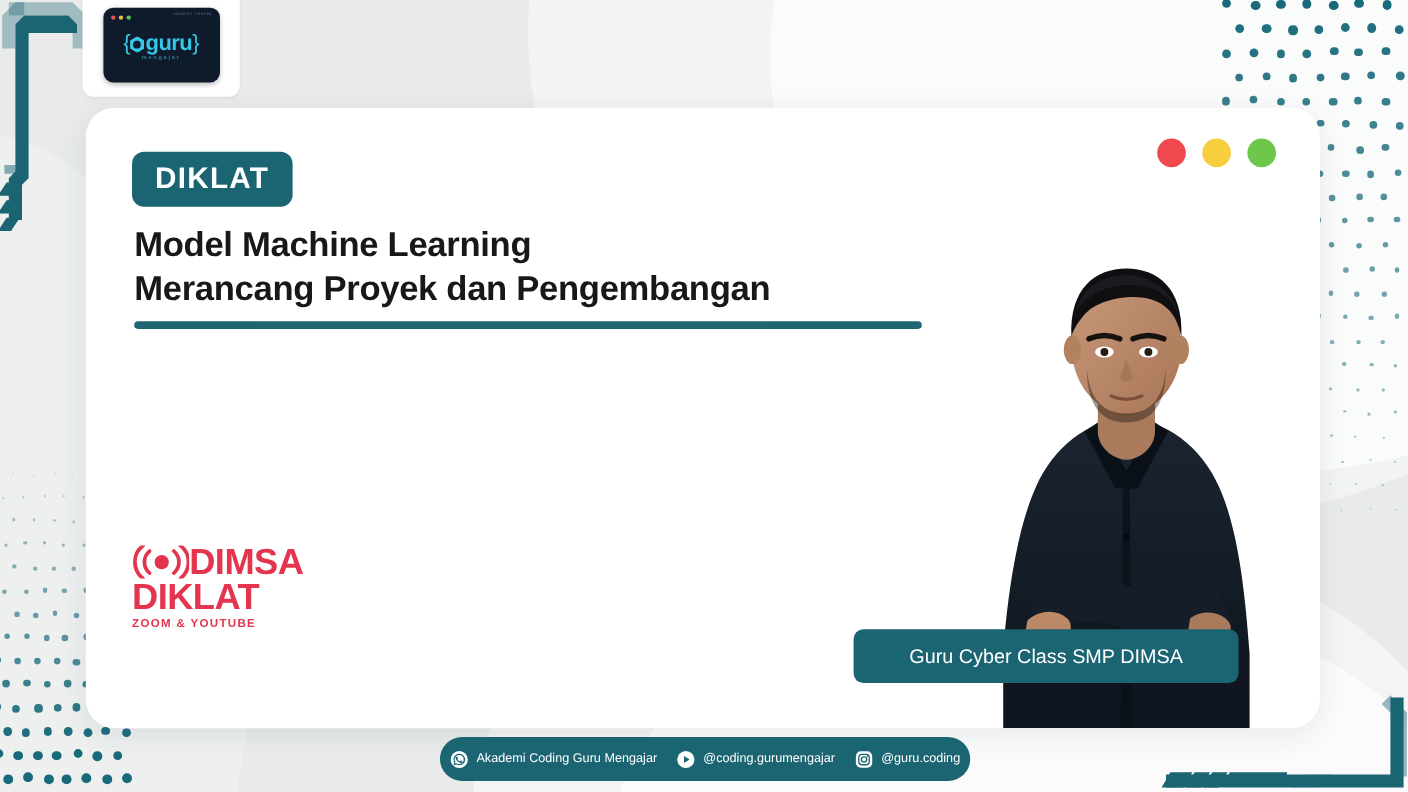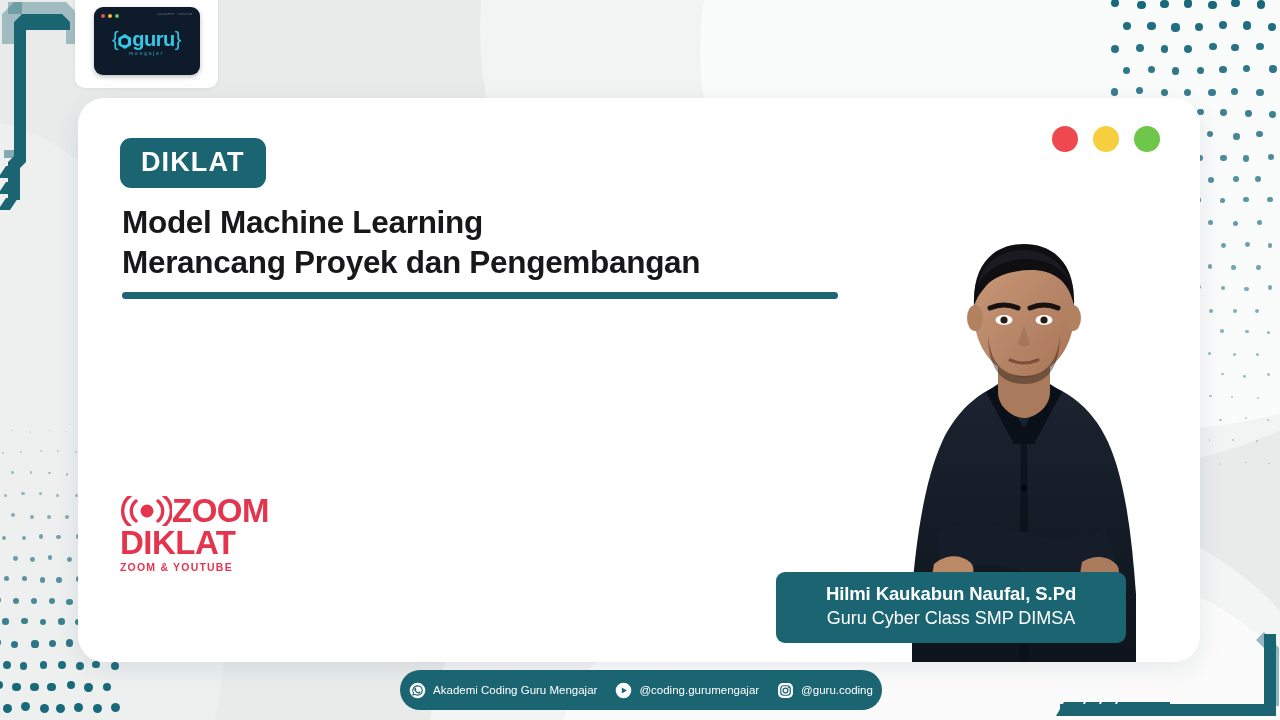--- a/index.html
+++ b/index.html
@@ -445,21 +445,21 @@
       <div class="ll-row">
         <div class="ll-wave">
           <svg width="52" height="30" viewBox="0 0 52 30">
             <circle cx="27" cy="15" r="6.5" fill="#e4354f"></circle>
             <path d="M38 5 A13 13 0 0 1 38 25" stroke="#e4354f" stroke-width="3.4" fill="none" stroke-linecap="round"></path>
             <path d="M44 0 A19 19 0 0 1 44 30" stroke="#e4354f" stroke-width="3.4" fill="none" stroke-linecap="round"></path>
             <path d="M16 5 A13 13 0 0 0 16 25" stroke="#e4354f" stroke-width="3.4" fill="none" stroke-linecap="round"></path>
             <path d="M10 0 A19 19 0 0 0 10 30" stroke="#e4354f" stroke-width="3.4" fill="none" stroke-linecap="round"></path>
           </svg>
         </div>
-        <div class="ll-live">ZOOM</div>
+        <div class="ll-live">DIMSA</div>
       </div>
       <div class="ll-diklat">DIKLAT</div>
       <div class="ll-sub">ZOOM &amp; YOUTUBE</div>
     </div>
 
     <svg id="photo" viewBox="0 0 372 430">
       <defs>
         <linearGradient id="shirt" x1="0" y1="0" x2="0" y2="1">
           <stop offset="0" stop-color="#1b2430"></stop>
             <stop offset="1" stop-color="#0d141d"></stop>
@@ -510,21 +510,20 @@
 
         <path d="M98 300 C120 288 160 290 186 300 C214 310 248 306 268 294 L278 330 C250 348 210 352 184 342 C158 332 124 334 104 346 Z" fill="#141d28"></path>
         <path d="M104 346 C126 332 160 330 186 340 C212 350 252 346 278 330 L282 362 C254 380 212 384 184 374 C156 364 124 366 104 378 Z" fill="#101822"></path>
 
         <path d="M96 332 C108 322 122 322 132 330 C138 335 136 346 128 350 C116 356 100 352 94 344 Z" fill="#bb8965"></path>
         <path d="M244 330 C256 322 270 324 278 332 C284 338 280 348 272 351 C260 356 246 350 242 342 Z" fill="#a97a5b"></path>
       </g>
     </svg>
 
     <div id="nameplate">
-      <div class="nm">Hilmi Kaukabun Naufal, S.Pd</div>
       <div class="rl">Guru Cyber Class SMP DIMSA</div>
     </div>
   </div>
 
   <div id="social-bar">
 
     <div class="soc">
       <svg class="ic" viewBox="0 0 24 24">
         <circle cx="12" cy="12" r="11" fill="#ffffff"></circle>
         <path d="M12 4.6c-4.1 0-7.4 3.3-7.4 7.4 0 1.3.35 2.55 1 3.65L4.6 19.4l3.85-1a7.4 7.4 0 1 0 3.55-13.8zm0 1.6a5.8 5.8 0 0 1 0 11.6c-1.1 0-2.15-.3-3.05-.85l-.35-.2-2.05.55.55-2-.2-.35A5.8 5.8 0 0 1 12 6.2z" fill="#1b6573"></path>

